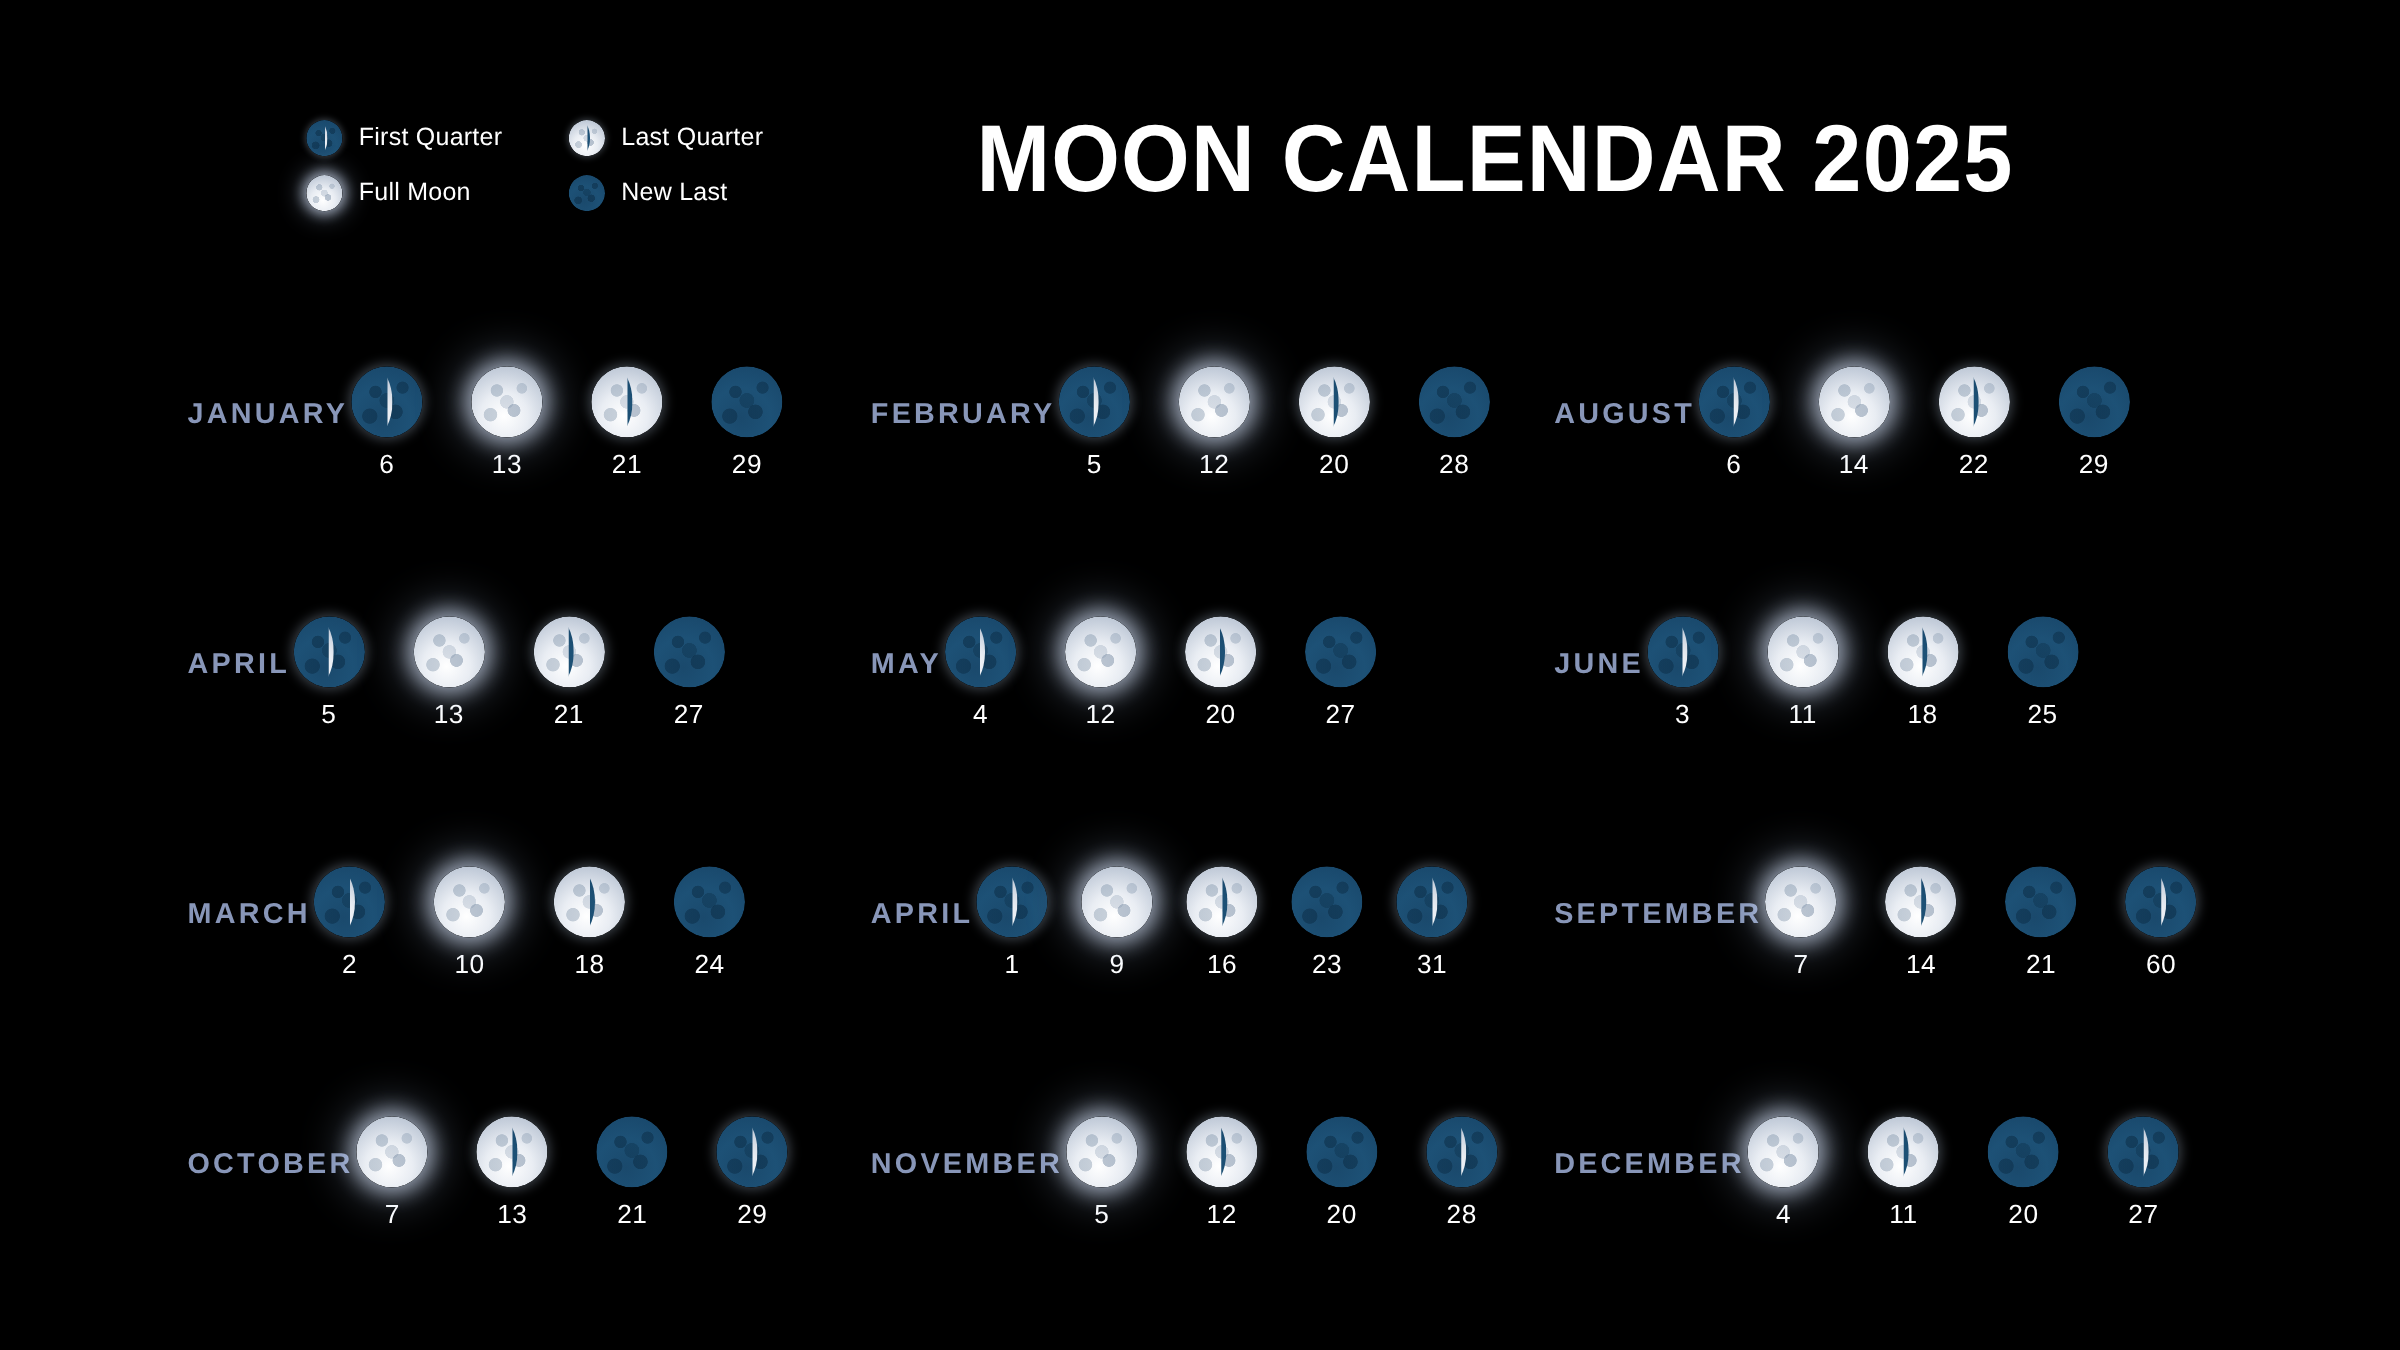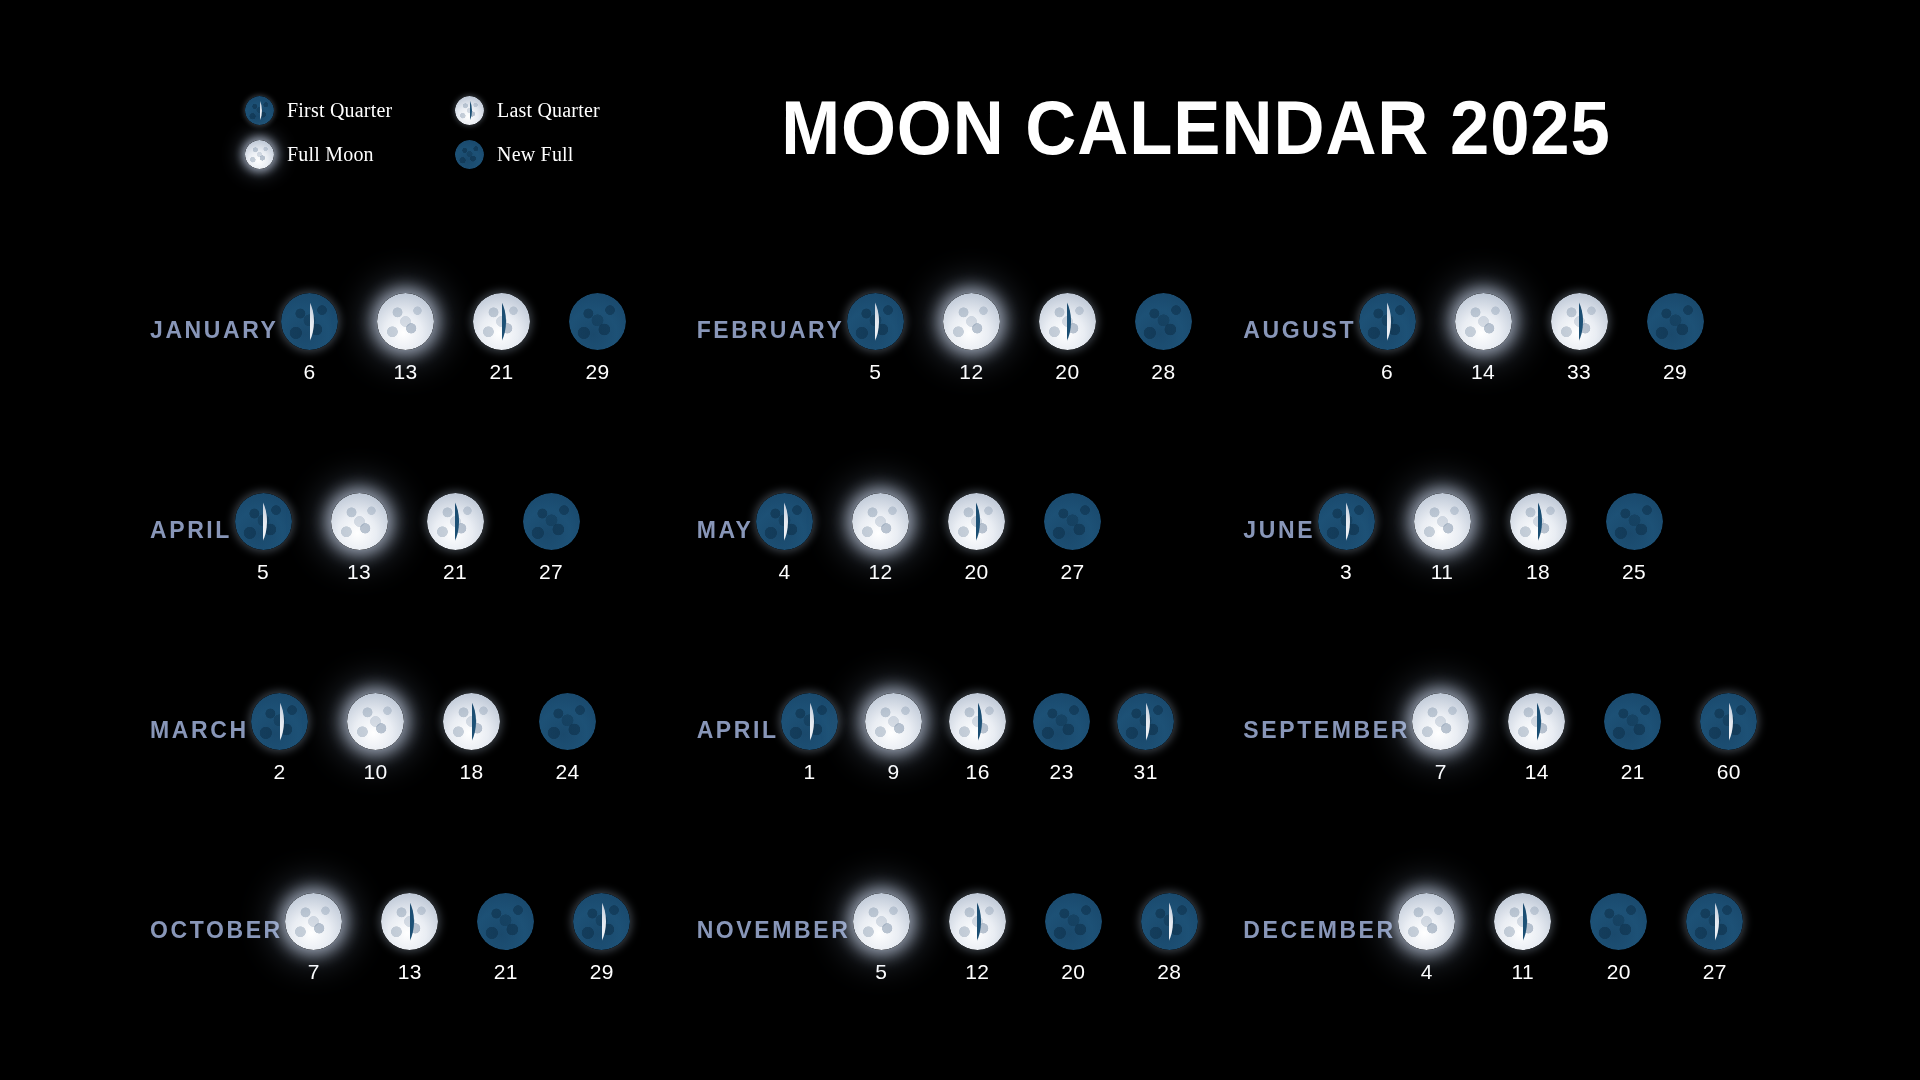--- a/index.html
+++ b/index.html
@@ -31,21 +31,20 @@
     display:flex;
     align-items:center;
     gap:13px;
   }
   .legend-label{
     font-size:20px;
     font-weight:400;
     color:#ffffff;
     letter-spacing:.2px;
     white-space:nowrap;
-    font-family:Liberation Serif, serif;
   }
 
   #page-title{
     position:absolute;
     left:686px; top:86px;
     width:1020px;
     font-size:76px;
     line-height:84px;
     font-weight:700;
     letter-spacing:1px;
@@ -206,21 +205,21 @@
           </div>
         </div>
         <span class="legend-label">Full Moon</span>
       </div>
       <div class="legend-item">
         <div class="moon legend-moon new">
           <div class="disc">
             <div class="dark-base"></div>
           </div>
         </div>
-        <span class="legend-label">New Full</span>
+        <span class="legend-label">New Last</span>
       </div>
     </div>
 
   <div id="page-title">MOON CALENDAR 2025</div>
 </div>
 
 <div id="months">
     <div class="month">
       <div class="month-name">JANUARY</div>
       <div class="phase-row">
@@ -331,21 +330,21 @@
         </div>
         <div class="phase">
           <div class="moon quarter">
             <div class="disc">
               <div class="lit-base"></div>
               <div class="half-right">
                 <div class="inner dark-base"></div>
               </div>
             </div>
           </div>
-          <div class="phase-day">33</div>
+          <div class="phase-day">22</div>
         </div>
         <div class="phase">
           <div class="moon new">
             <div class="disc">
               <div class="dark-base"></div>
             </div>
           </div>
           <div class="phase-day">29</div>
         </div>
       </div>

